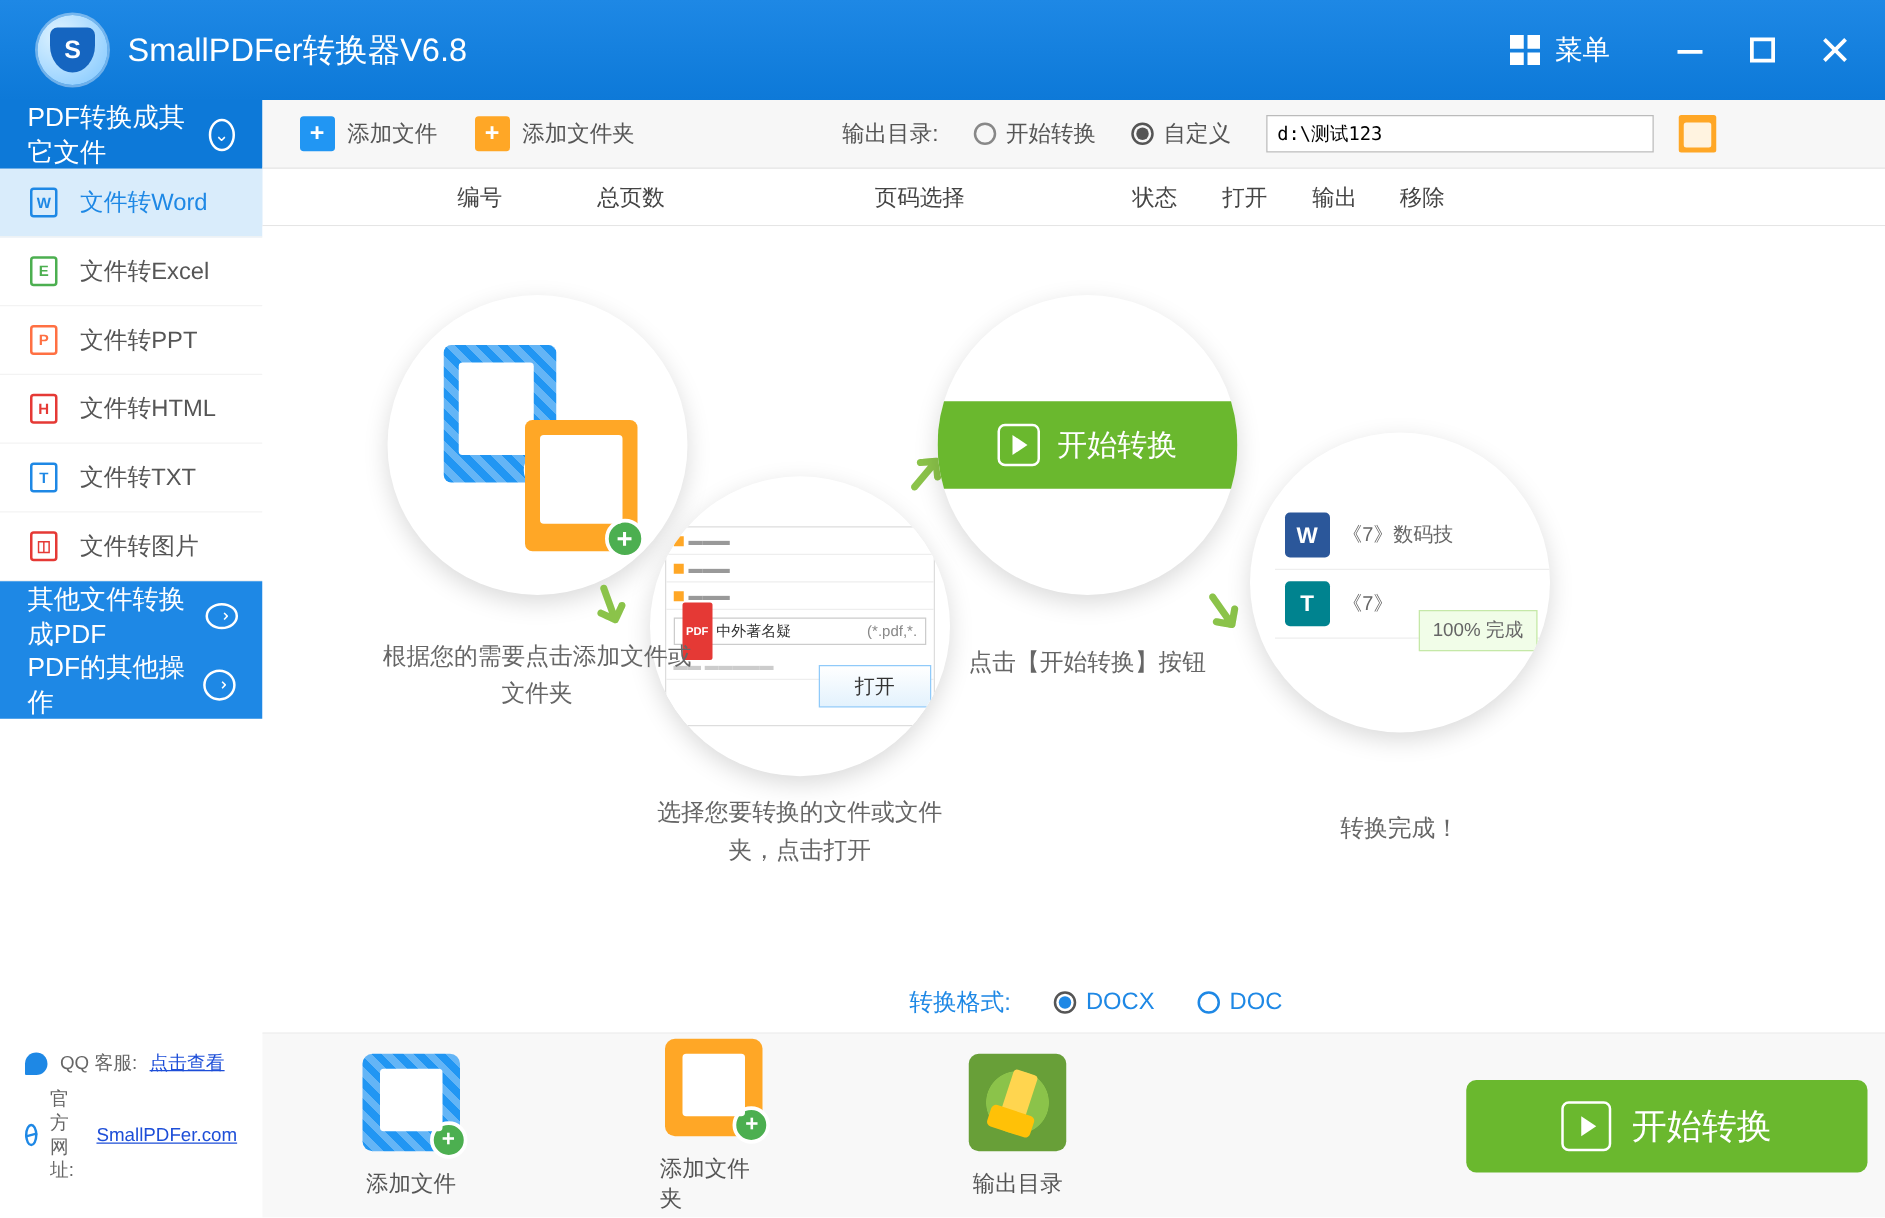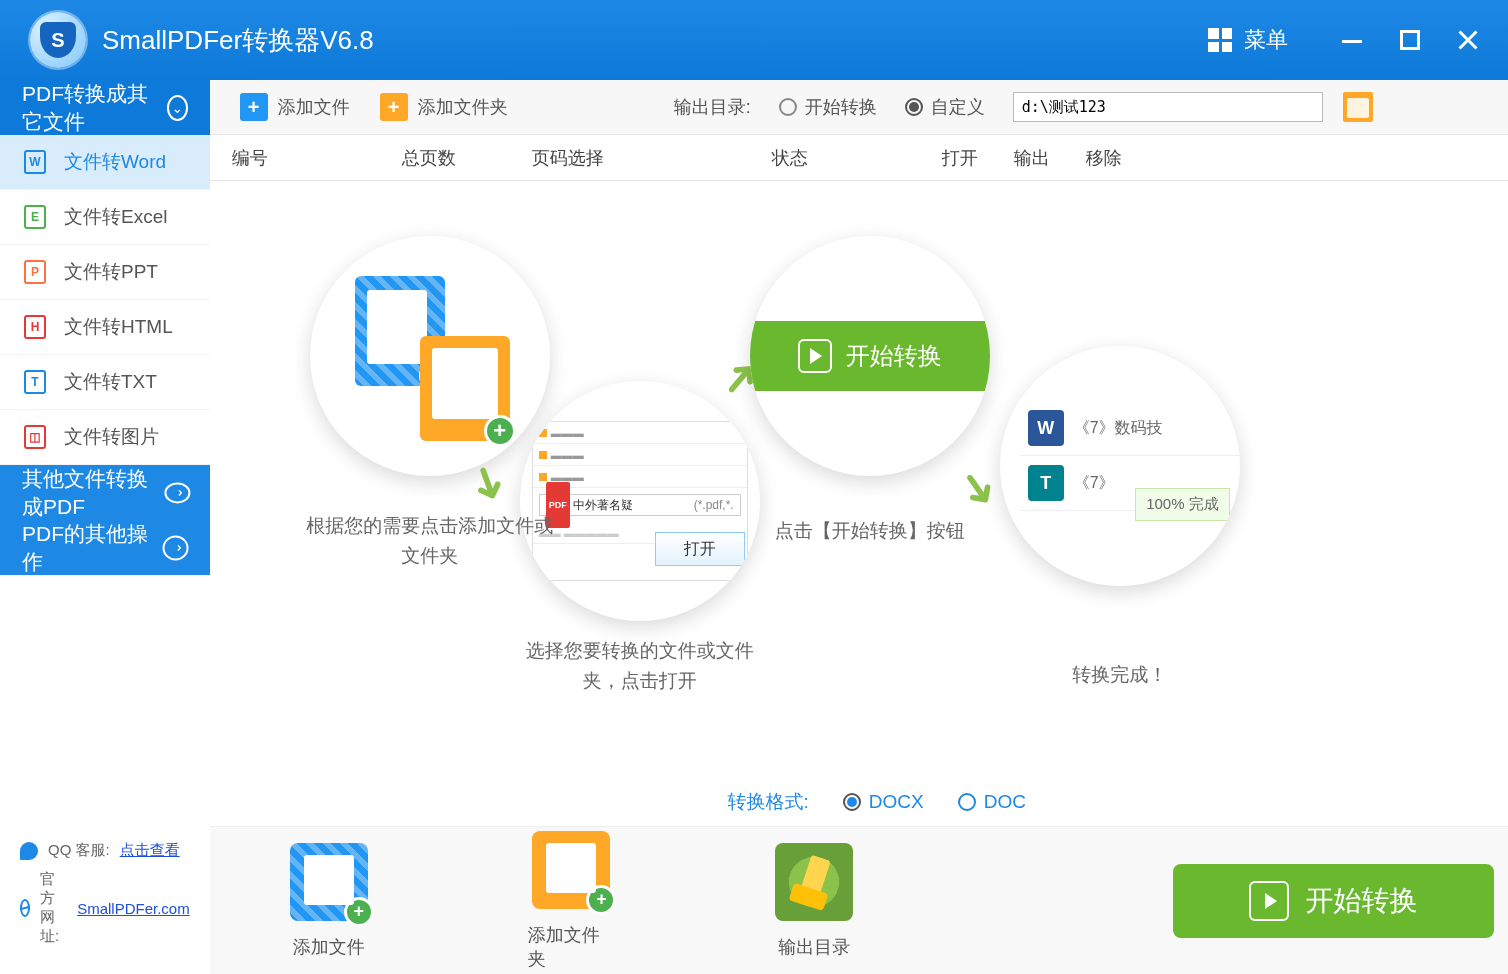--- a/index.html
+++ b/index.html
@@ -55,34 +55,34 @@
 .radio { display:flex; align-items:center; gap:8px; cursor:pointer; margin-left:14px; }
 .radio-o { width:18px; height:18px; border:2px solid #888; border-radius:50%; display:flex; align-items:center; justify-content:center; }
 .radio.checked .radio-o { border-color:#555; }
 .radio.checked .radio-o::after { content:""; width:10px; height:10px; background:#555; border-radius:50%; }
 .path-input { margin-left:14px; width:310px; height:30px; border:1px solid #bbb; background:#fff; padding:0 8px; font-size:15px; font-family:monospace; }
 .browse-btn { width:30px; height:30px; background:#FFA726; margin-left:6px; cursor:pointer; border-radius:2px; position:relative; }
 .browse-btn::before{content:"";position:absolute;inset:6px 4px 4px 4px;background:#fff3e0;border-radius:2px;}
 
 
 .thead { height: 46px; border-bottom:1px solid #e5e5e5; display:flex; align-items:center; padding:0 22px; font-size:18px; color:#444; }
-.thead div { text-align:left; }
+.thead div { text-align:right; }
 
 
 .workflow { flex:1; position:relative; background:#fff; }
 .step-circle { position:absolute; width:240px; height:240px; border-radius:50%; background:#fff; box-shadow:0 6px 20px rgba(0,0,0,.15); overflow:hidden; }
 .sc1 { left:100px; top:55px; }
 .sc2 { left:310px; top:200px; }
 .sc3 { left:540px; top:55px; }
 .sc4 { left:790px; top:165px; }
 .step-text { position:absolute; text-align:center; font-size:19px; color:#666; line-height:1.6; }
 .st1 { left:90px; top:330px; width:260px;font-family:Liberation Serif, serif; }
 .st2 { left:300px; top:455px; width:260px; }
 .st3 { left:530px; top:335px; width:260px; }
-.st4 { left:810px; top:480px; width:200px;font-family:Liberation Mono, monospace; }
+.st4 { left:810px; top:468px; width:200px; }
 .sc1-inner { position:absolute; inset:35px; }
 .doc-blue { position:absolute; left:10px; top:5px; width:90px; height:110px; background:repeating-linear-gradient(45deg,#2196F3 0 6px,#64B5F6 6px 12px); border-radius:6px; }
 .doc-blue::after{content:"";position:absolute;left:12px;top:14px;right:18px;bottom:22px;background:#fff;border-radius:3px;}
 .doc-orange { position:absolute; right:5px; bottom:0px; width:90px; height:105px; background:#FFA726; border-radius:6px; }
 .doc-orange::after{content:"";position:absolute;left:12px;top:12px;right:12px;bottom:22px;background:#fff;border-radius:3px;}
 .plus-corner { position:absolute; right:-6px; bottom:-6px; width:32px; height:32px; background:#4CAF50; border-radius:50%; color:#fff; display:flex;align-items:center;justify-content:center;font-size:22px;font-weight:bold;border:3px solid #fff;}
 .sc2-filebox { position:absolute; left:12px; top:40px; right:12px; bottom:40px; background:#fff; border:1px solid #ddd; }
 .fb-row{height:22px;border-bottom:1px solid #eee;display:flex;align-items:center;padding:0 6px;gap:4px;font-size:11px;color:#999;}
 .fb-input{margin:6px;border:1px solid #ccc;height:22px;display:flex;align-items:center;padding:0 6px;font-size:12px;color:#333;background:#fff;}
 .pdf-badge{background:#e53935;color:#fff;font-size:9px;padding:18px 3px;border-radius:2px;font-weight:bold;}

